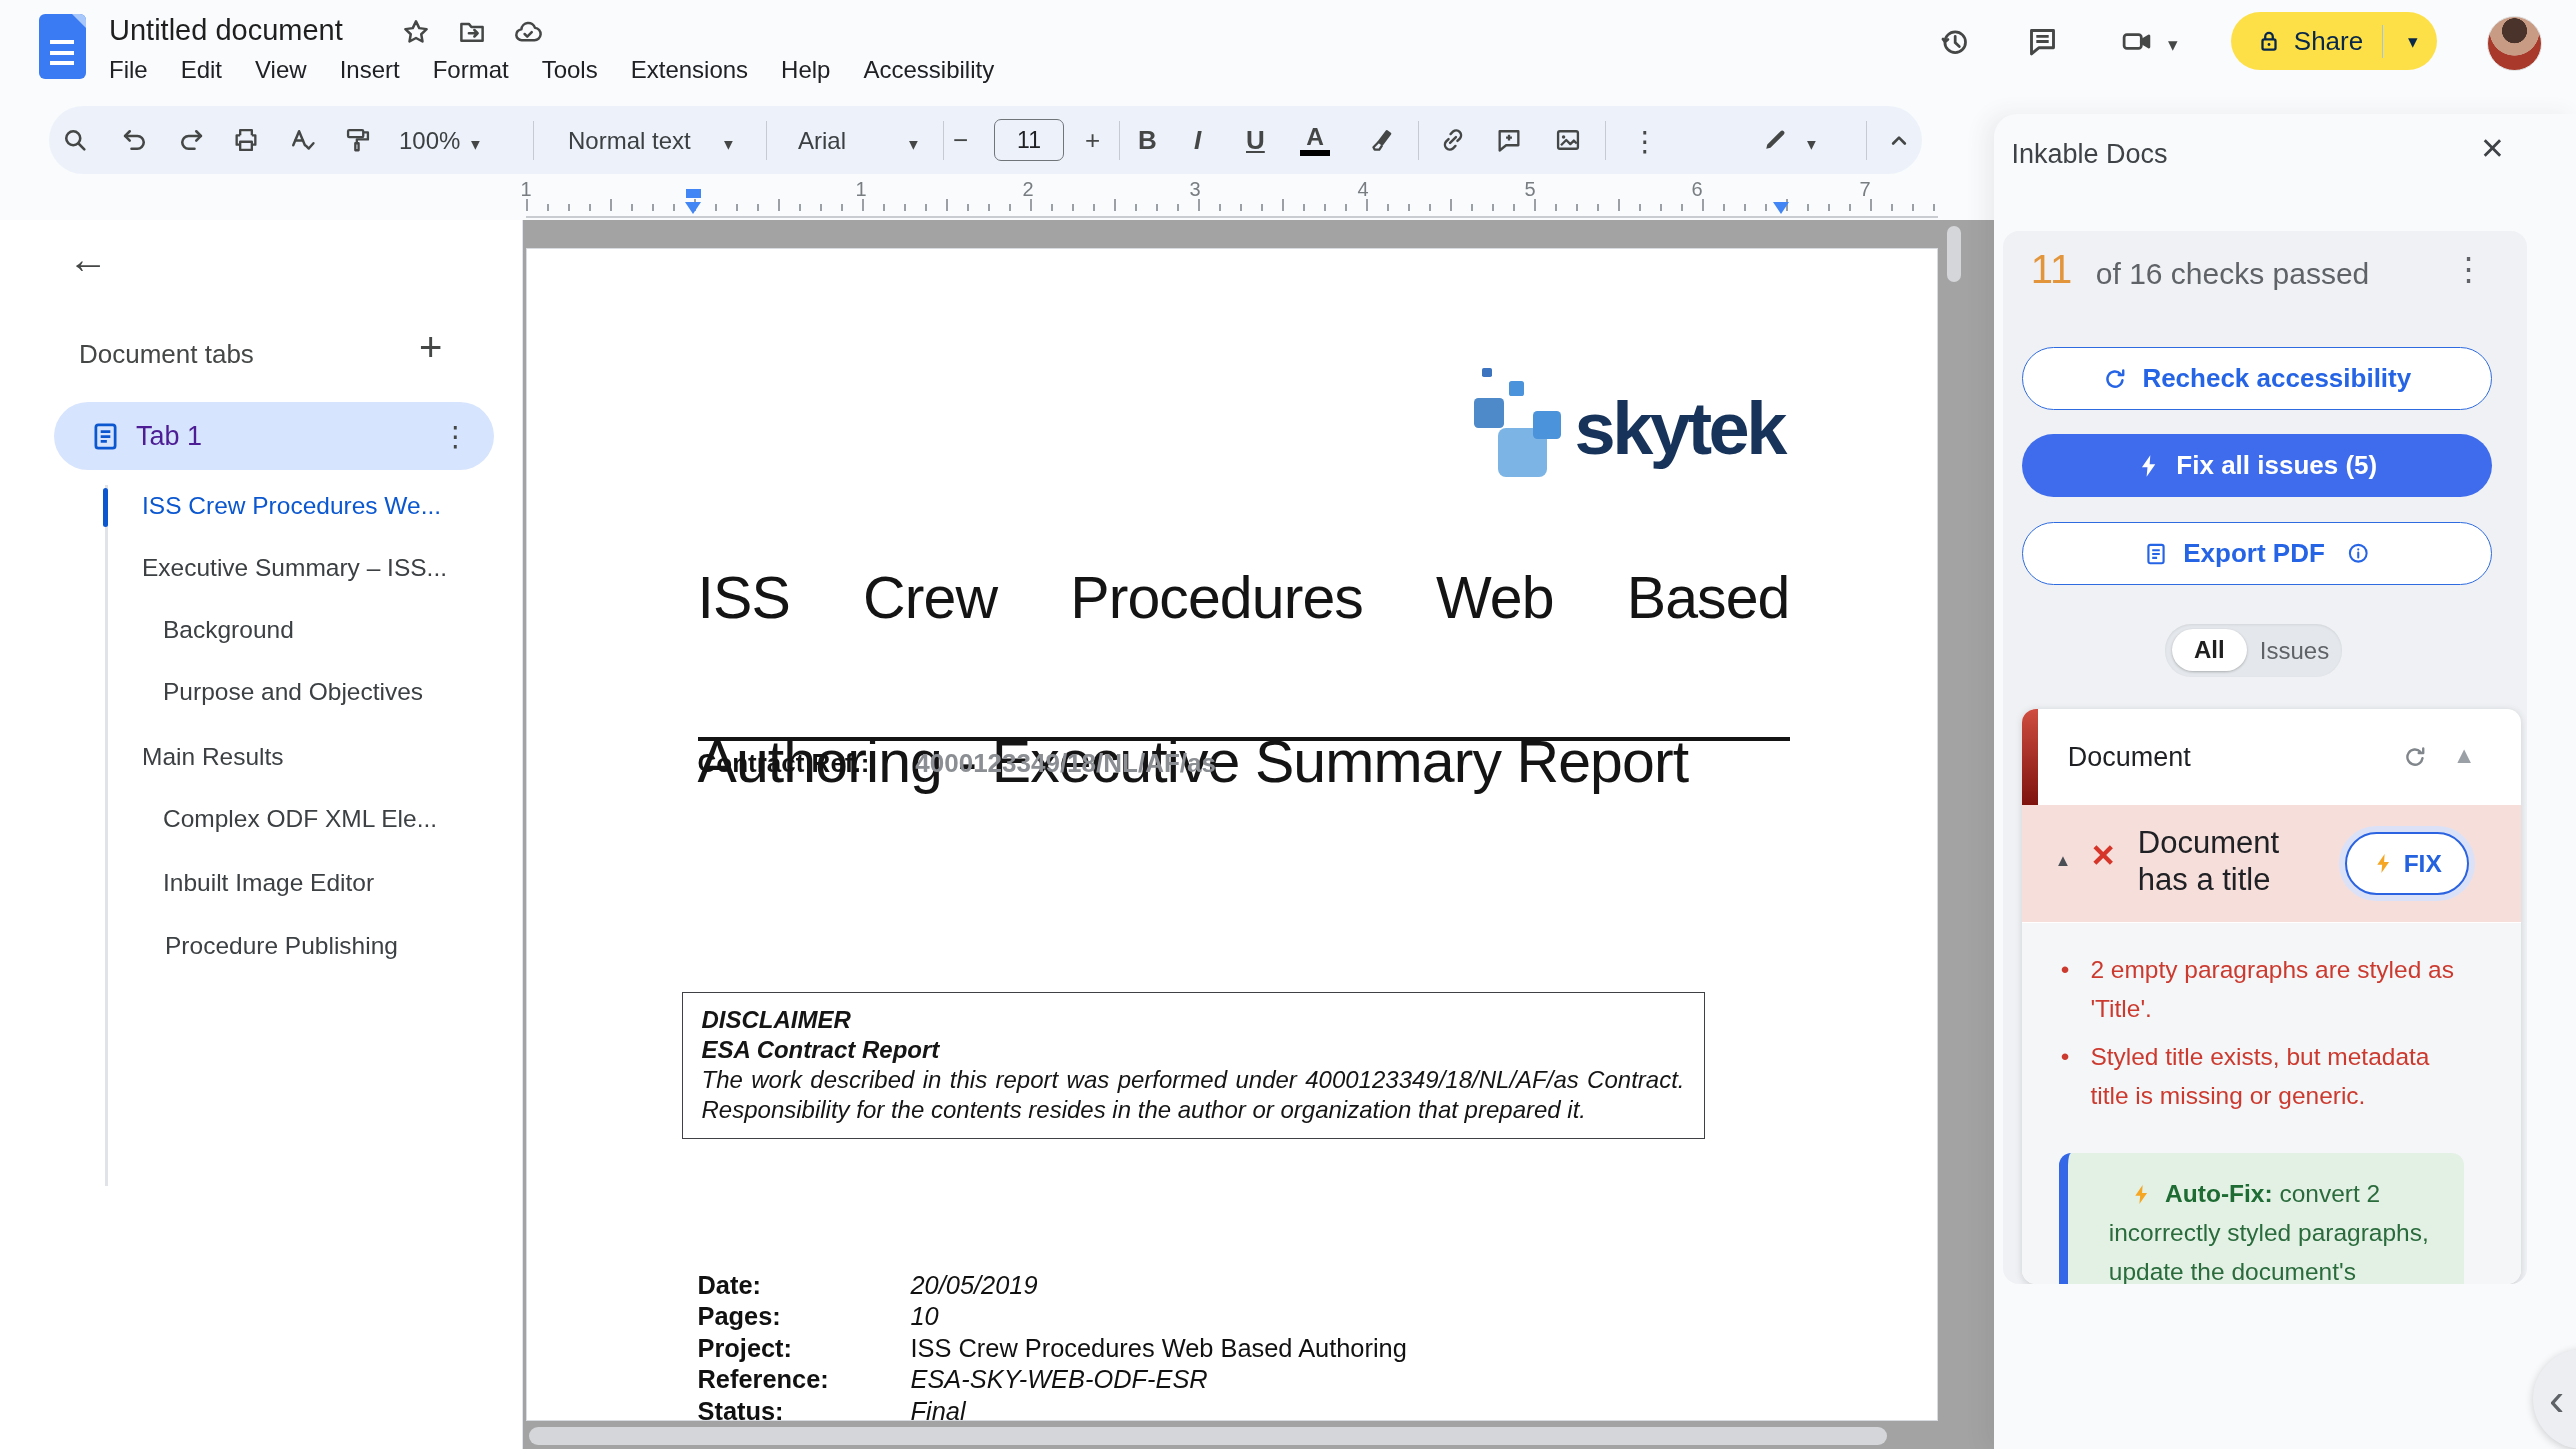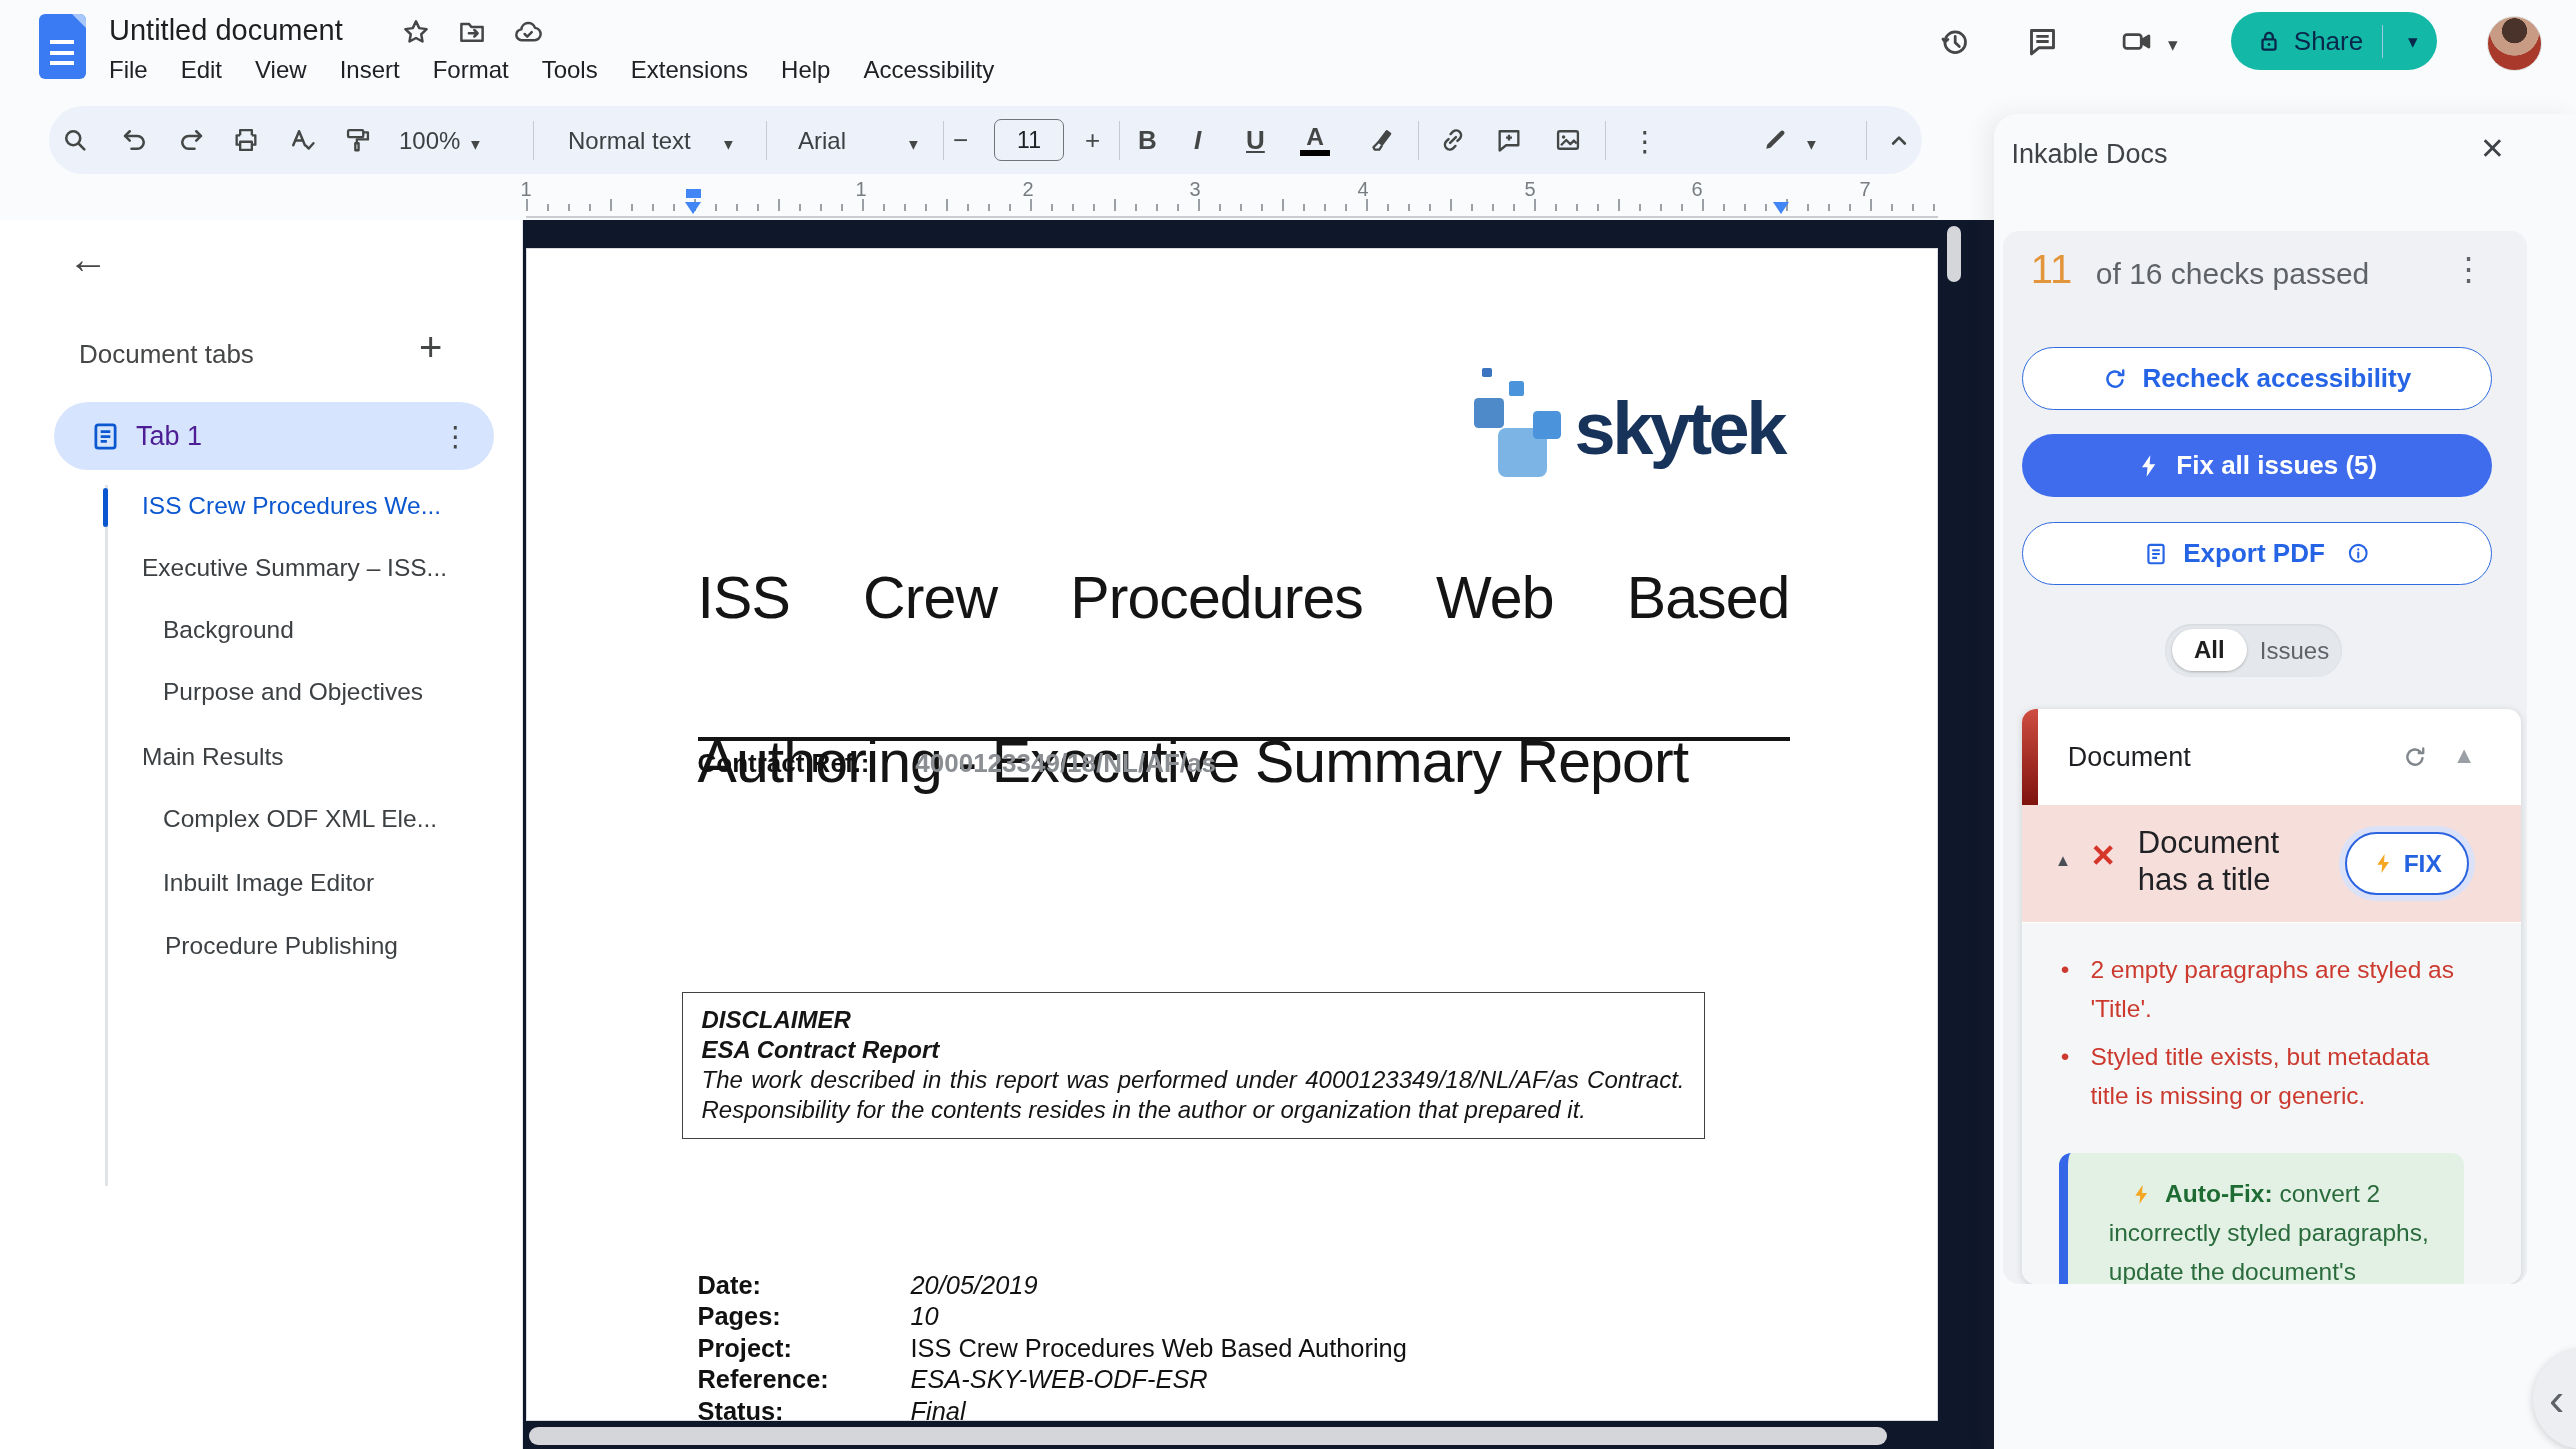--- a/index.html
+++ b/index.html
@@ -5,21 +5,21 @@
   html,body{margin:0;padding:0;background:#e8eaee;}
   #root{position:relative;width:2576px;height:1449px;overflow:hidden;background:#f9fbfd;
         font-family:"Liberation Sans","DejaVu Sans",sans-serif;color:#202124;}
   .abs{position:absolute;}
   svg{display:block;}
   
   .doc-title{font-size:29px;color:#1f1f1f;white-space:nowrap;}
   .menubar{display:flex;gap:33px;font-size:24px;color:#202124;}
   .menubar span{cursor:default;}
   .hdr-ic{width:33px;height:33px;color:#444746;}
-  .share{display:flex;align-items:center;gap:12.3px;background:#14b8a6;border-radius:30px;
+  .share{display:flex;align-items:center;gap:12.3px;background:#fde047;border-radius:30px;
          padding:0 7px 0 24.5px;height:58px;box-sizing:border-box;color:#08274a;}
   .share .lbl{font-size:26px;font-weight:500;}
   .share .sep{width:0.9px;height:33px;background:#9fc6e4;margin-left:7px;}
   .caret{font-size:19px;color:#444746;line-height:1;}
   .avatar{width:53px;height:53px;border-radius:50%;
           background:radial-gradient(circle at 50% 26%,#4a332a 0 26%,#c89b85 27% 52%,#a8392b 53% 100%);
           border:0.9px solid #e0e0e0;}
   
   .toolbar{background:#edf2fa;border-radius:34px;}
   .ti{position:absolute;top:20px;width:28px;height:28px;color:#444746;}
@@ -41,21 +41,21 @@
   .ind-tri{position:absolute;width:0;height:0;border-left:8px solid transparent;border-right:8px solid transparent;border-top:12.3px solid #4285f4;}
   
   .sidebar{background:#ffffff;border-right:0.9px solid #e1e4e8;}
   .sb-head{font-size:26px;font-weight:500;color:#444746;}
   .tabpill{background:#d7e4fd;border-radius:34px;display:flex;align-items:center;}
   .tabpill .lbl{font-size:27px;font-weight:400;color:#4c1d95;}
   .oli{position:absolute;font-size:24.5px;white-space:nowrap;color:#3c4043;line-height:30px;}
   .oli.active{color:#0b57d0;}
   .rail{background:#e0e3e8;}
   
-  .canvas{background:#0f172a;}
+  .canvas{background:#a3a3a3;}
   .page{background:#ffffff;border:0.9px solid #d8dbdf;box-sizing:border-box;overflow:hidden;}
   .scroll{background:#d4d6d9;border-radius:10.5px;}
   .jline{display:block;text-align:justify;}
   .jline::after{content:"";display:inline-block;width:100%;}
   .doctitle{font-size:59px;line-height:82px;color:#141414;letter-spacing:-0.9px;}
   .brand-word{font-size:74px;font-weight:bold;color:#17335a;letter-spacing:-3.5px;line-height:74px;}
   .contract .l{font-weight:bold;font-size:26px;color:#111;}
   .contract .v{font-weight:bold;font-size:26px;color:#8b8e92;}
   .disc{border:1.8px solid #3f4145;box-sizing:border-box;padding:12.3px 19px;font-size:24px;line-height:30px;
         font-style:italic;color:#151515;}

